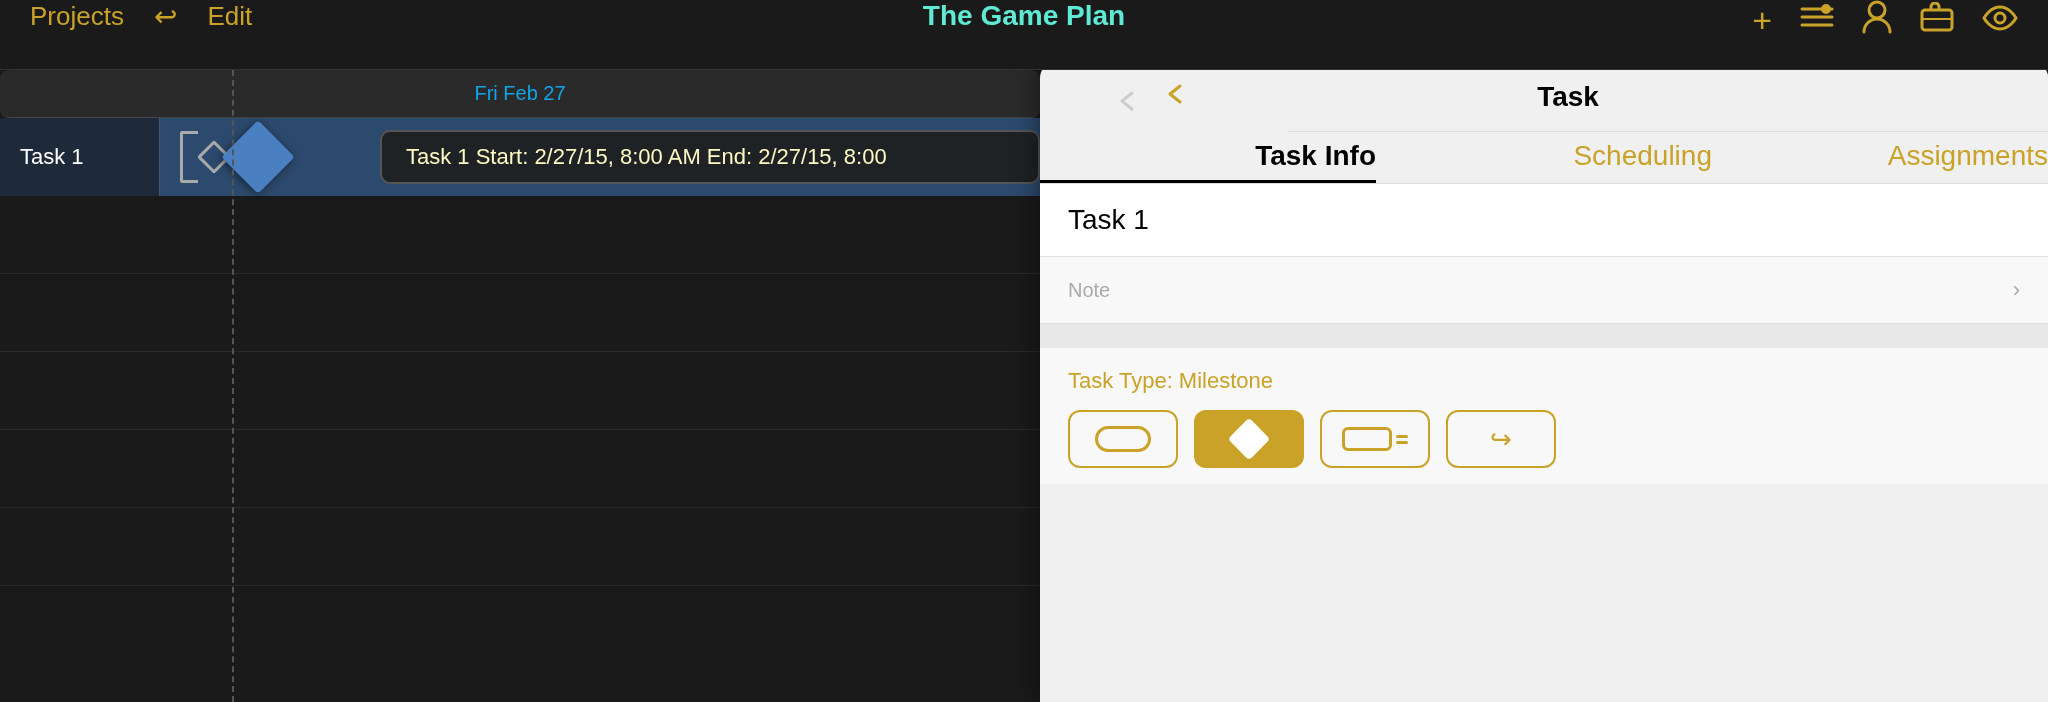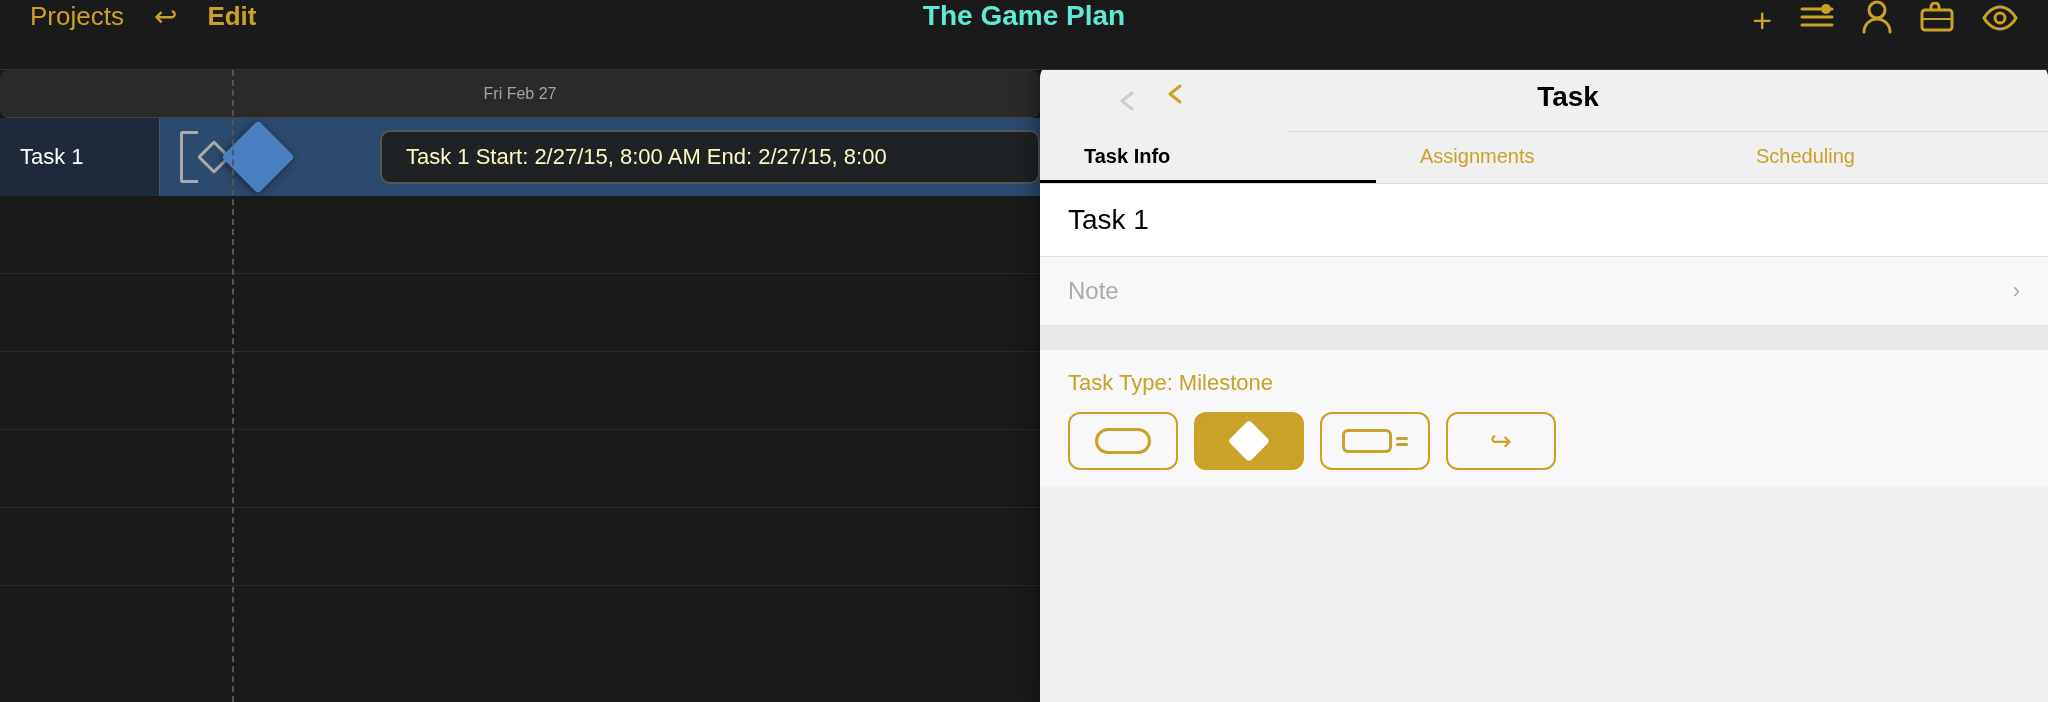--- a/index.html
+++ b/index.html
@@ -36,21 +36,21 @@
       cursor: pointer;
     }
     .nav-back-icon {
       color: #c9a227;
       font-size: 28px;
       cursor: pointer;
     }
     .nav-edit {
       color: #c9a227;
       font-size: 26px;
-      font-weight: 700;
+      font-weight: 400;
       cursor: pointer;
     }
     .nav-title {
       flex: 2;
       text-align: center;
       color: #5eead4;
       font-size: 28px;
       font-weight: 700;
     }
     .nav-right {
@@ -78,22 +78,22 @@
     }
 
     
     .gantt-date-header {
       height: 48px;
       background: #2a2a2a;
       border-bottom: 1px solid #444;
       display: flex;
       align-items: center;
       justify-content: center;
-      color: #a3a3a3;
-      font-size: 16px;
+      color: #0ea5e9;
+      font-size: 20px;
       position: relative;
       border-radius: 9px;
     }
     .gantt-date-label {
       position: absolute;
       left: 50%;
       transform: translateX(-50%);
     }
 
     
@@ -231,22 +231,22 @@
     .panel-tabs {
       display: flex;
       background: #f0f0f0;
       border-bottom: 1px solid #ddd;
       height: 52px;
     }
     .panel-tab {
       flex: 1;
       display: flex;
       align-items: center;
-      justify-content: flex-start;
-      font-size: 20px;
+      justify-content: flex-end;
+      font-size: 28px;
       cursor: pointer;
       color: #c9a227;
       border-bottom: 3px solid transparent;
       padding-left: 44px;
     }
     .panel-tab.active {
       color: #000;
       font-weight: 600;
       border-bottom: 3px solid #000;
     }
@@ -274,21 +274,21 @@
     
     .note-field {
       background: #f8f8f8;
       padding: 20px 28px;
       display: flex;
       align-items: center;
       justify-content: space-between;
       border-bottom: 1px solid #e0e0e0;
     }
     .note-label {
-      font-size: 24px;
+      font-size: 20px;
       color: #aaa;
     }
     .chevron-right {
       color: #aaa;
       font-size: 22px;
     }
 
     
     .section-spacer {
       height: 24px;
@@ -454,24 +454,24 @@
       </span>
     </div>
     <span class="panel-title">Task</span>
   </div>
 
   <div class="panel-tabs">
     <div class="panel-tab active">
       <span>Task Info</span>
     </div>
     <div class="panel-tab">
+      <span>Scheduling</span>
+    </div>
+    <div class="panel-tab">
       <span>Assignments</span>
-    </div>
-    <div class="panel-tab">
-      <span>Scheduling</span>
     </div>
   </div>
 
   <div class="panel-content">
 
     <div class="task-name-field">
       <span class="task-name-value">Task 1</span>
     </div>
 
     <div class="note-field">

